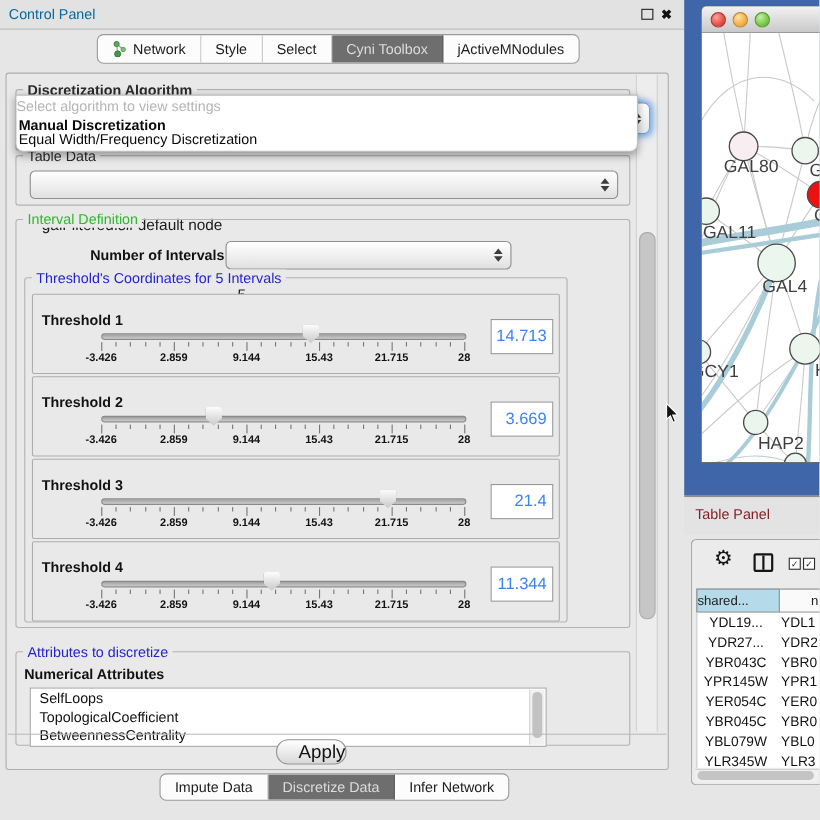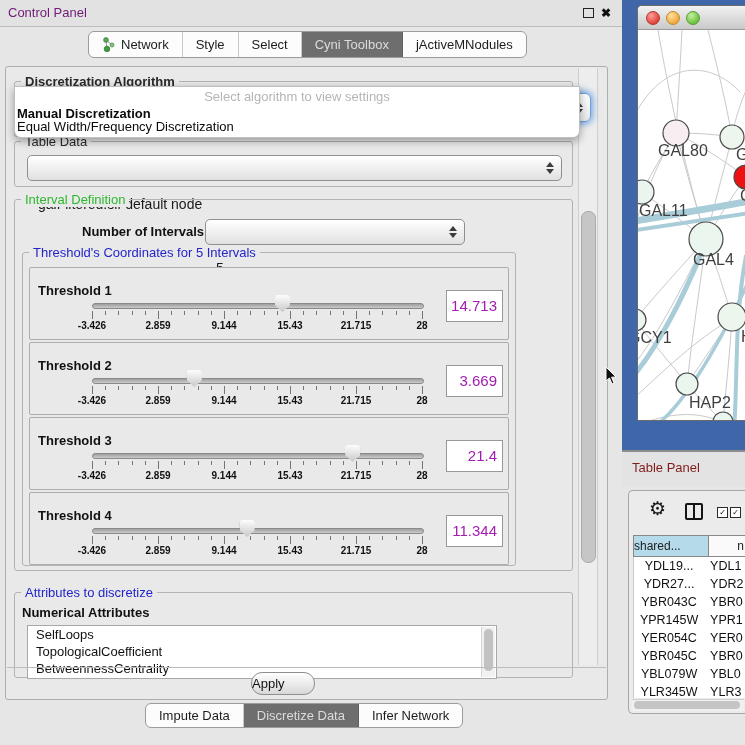--- a/index.html
+++ b/index.html
@@ -6,21 +6,21 @@
   body{
     width:745px;height:745px;position:relative;overflow:hidden;
     background:#e6e6e6;
     font-family:"Liberation Sans", sans-serif;
     -webkit-font-smoothing:antialiased;
   }
   .abs{position:absolute;}
 
   
   .cp-header{left:0;top:0;width:622px;height:26px;background:#e2e2e2;border-bottom:1px solid #bdbdbd;}
-  .cp-title{position:absolute;left:8px;top:0;line-height:26px;font-size:13px;color:#701a75;}
+  .cp-title{position:absolute;left:8px;top:0;line-height:26px;font-size:13px;color:#0369a1;}
   .float-ic{position:absolute;left:583px;top:8px;width:9px;height:8px;border:1.5px solid #222;background:transparent;}
   .close-ic{position:absolute;left:601px;top:5px;font-size:12px;font-weight:bold;color:#111;line-height:16px;}
 
   
   .tab-strip{position:absolute;display:flex;height:25px;border:1px solid #9b9b9b;border-radius:6px;overflow:hidden;background:#fcfcfc;}
   .tab{display:flex;align-items:center;gap:6px;padding:0 13px;font-size:13px;color:#1c1c1c;border-right:1px solid #c9c9c9;white-space:nowrap;}
   .tab:last-child{border-right:none;}
   .tab.selected{background:#6e6e6e;color:#dcdcdc;border-right-color:#5f5f5f;}
   #top-tabs{left:88px;top:31px;}
   #bottom-tabs{left:145px;top:703px;height:23px;}
@@ -42,51 +42,51 @@
   .stepper .up{position:absolute;top:0;left:0;width:0;height:0;border-left:4.5px solid transparent;border-right:4.5px solid transparent;border-bottom:5px solid #3c3c3c;}
   .stepper .down{position:absolute;bottom:0;left:0;width:0;height:0;border-left:4.5px solid transparent;border-right:4.5px solid transparent;border-top:5px solid #3c3c3c;}
 
   
   .algo-combo{left:25px;top:92px;width:563px;height:27px;border-radius:6px;border:1px solid #6f9fd8;
     background:linear-gradient(#ffffff,#e8e8e8);box-shadow:0 0 6px 2px rgba(90,150,225,.8);z-index:1;}
 
   
   .algo-popup{left:13px;top:85px;width:564px;height:50px;background:#ffffff;border:1px solid #bfbfbf;
     border-radius:0 0 7px 7px;box-shadow:0 3px 8px rgba(0,0,0,.35);z-index:5;}
-  .popup-hint{position:absolute;top:2px;left:0;width:100%;text-align:center;font-size:13px;color:#b5b5b5;}
+  .popup-hint{position:absolute;top:2px;left:0;width:100%;text-align:left;font-size:13px;color:#b5b5b5;}
   .popup-item{position:absolute;left:2px;font-size:13px;color:#0a0a0a;white-space:nowrap;}
   .popup-item.bold{font-weight:bold;}
 
   
   .thr-row{position:absolute;left:6px;width:478px;height:71px;border:1px solid #adadad;border-radius:2px;background:#e9e9e9;}
   .thr-label{position:absolute;left:8px;top:15px;font-size:13px;font-weight:bold;color:#111;}
   .sl-track{position:absolute;left:62px;top:35px;width:330px;height:4px;border:1px solid #8a8a8a;border-radius:3px;background:linear-gradient(#9e9e9e,#cccccc);}
   .sl-thumb{position:absolute;top:27px;width:15px;height:17px;
     background:linear-gradient(#fdfdfd,#c9c9c9);
     clip-path:polygon(0% 12%,12% 0%,88% 0%,100% 12%,100% 60%,50% 100%,0% 60%);
     filter:drop-shadow(0 0 1px #777);}
   .sl-ticks{position:absolute;left:62px;top:43px;width:330px;height:9px;}
   .tick{position:absolute;top:0;width:1px;background:#757575;}
   .tick.minor{height:4px;}
   .tick.major{height:8px;}
   .tick-lab{position:absolute;top:52px;width:56px;text-align:center;font-size:10px;font-weight:bold;color:#111;}
   .thr-value{position:absolute;left:416px;top:22px;width:50px;height:30px;background:#fff;border:1px solid #989898;
-    font-size:15px;color:#a21caf;text-align:right;line-height:30px;padding-right:5px;}
+    font-size:15px;color:#3b82f6;text-align:right;line-height:30px;padding-right:5px;}
 
   
   .attr-list{position:absolute;left:12px;top:32px;width:468px;height:52px;background:#ffffff;border:1px solid #a8a8a8;overflow:hidden;}
   .attr-item{padding-left:8px;font-size:13px;line-height:17px;color:#111;white-space:nowrap;}
   .attr-scroll{position:absolute;right:1px;top:1px;width:13px;height:50px;background:#f1f1f1;border-left:1px solid #d5d5d5;}
   .attr-scroll .thumb{position:absolute;left:2px;top:2px;width:9px;height:42px;background:#c2c2c2;border-radius:5px;}
 
   
   .v-scroll{left:577px;top:67px;width:18px;height:597px;background:#ededed;border-left:1px solid #cfcfcf;border-right:1px solid #cfcfcf;}
   .v-scroll .thumb{position:absolute;left:2px;top:143px;width:13px;height:350px;background:#c6c6c6;border:1px solid #ababab;border-radius:7px;}
   .apply-btn{left:250px;top:671px;width:62px;height:21px;border:1px solid #8f8f8f;border-radius:11px;
-    background:linear-gradient(#ffffff,#d8d8d8);font-size:13px;color:#111;text-align:left;line-height:21px;}
+    background:linear-gradient(#ffffff,#d8d8d8);font-size:17px;color:#111;text-align:right;line-height:21px;}
 
   
   .net-frame{left:622px;top:0;width:123px;height:450px;background:#3e66a8;}
   .net-window{position:absolute;left:15px;top:5px;width:108px;height:414px;background:#ffffff;border:1px solid #6b6b6b;border-right:none;border-radius:5px 0 0 0;overflow:hidden;}
   .net-titlebar{position:absolute;left:0;top:0;width:100%;height:23px;background:linear-gradient(#f2f2f2,#c9c9c9);border-bottom:1px solid #9a9a9a;}
   .light{position:absolute;top:5px;width:12px;height:12px;border-radius:50%;}
   .light.red{left:8px;background:radial-gradient(circle at 35% 30%, #ff9f97, #e0443a 70%);border:1px solid #b03730;}
   .light.yellow{left:28px;background:radial-gradient(circle at 35% 30%, #ffe1a0, #f0a83a 70%);border:1px solid #c08a2e;}
   .light.green{left:48px;background:radial-gradient(circle at 35% 30%, #c5f0a0, #6cc23e 70%);border:1px solid #5a9a33;}
   .net-canvas{position:absolute;left:0;top:24px;width:108px;height:390px;overflow:hidden;}

